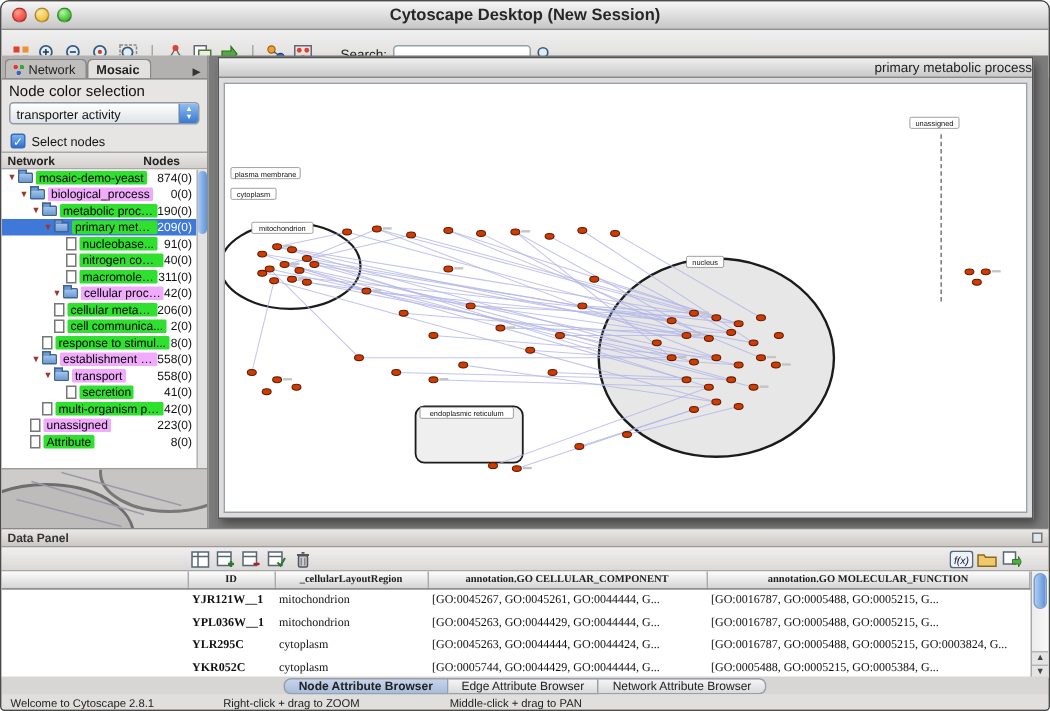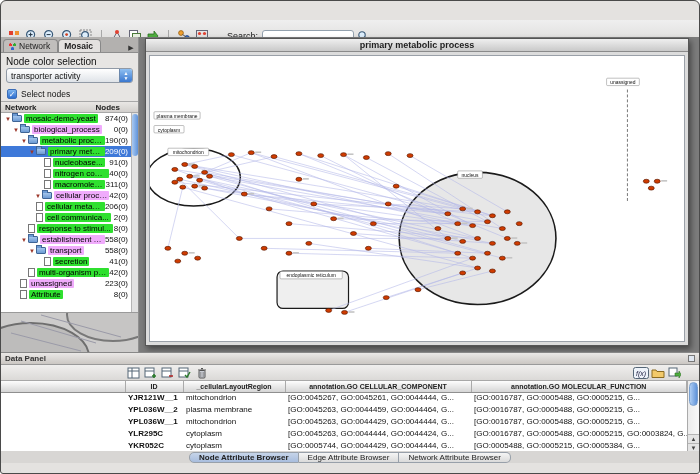--- a/index.html
+++ b/index.html
@@ -52,31 +52,31 @@
 .t-leaf{width:7px;height:9px;flex:none;background:#fff;border:1px solid #777;margin-right:2px;}
 .chip{padding:0 2px;border-radius:1px;color:#000;line-height:9px;overflow:hidden;max-width:84px;text-overflow:ellipsis;}
 .c-green{background:#2fe02f;}
 .c-red{background:#f0abfc;}
 .t-count{margin-left:auto;padding-right:3px;color:#111;}
 .tree-row.selected .t-count{color:#fff;}
 .cp-overview{height:40px;border-top:1px solid #9a9a9a;background:#cfcecd;overflow:hidden;}
 
 .desktop{flex:1;position:relative;background:#7c7c7c;}
 .inner-window{position:absolute;left:6px;top:1px;right:10px;bottom:6px;border:1px solid #555;background:#dcdcdc;box-shadow:2px 3px 6px rgba(0,0,0,.45);display:flex;flex-direction:column;}
-.iw-title{height:13px;background:linear-gradient(#efefef,#c9c9c9);border-bottom:1px solid #8a8a8a;text-align:center;font-size:9px;font-weight:bold;color:#222;line-height:13px;}
+.iw-title{height:13px;background:linear-gradient(#efefef,#c9c9c9);border-bottom:1px solid #8a8a8a;text-align:right;font-size:9px;font-weight:normal;color:#222;line-height:13px;}
 .iw-canvas{flex:1;margin:3px;background:#fff;border:1px solid #9aa0a8;position:relative;overflow:hidden;}
 .iw-canvas svg{position:absolute;inset:0;width:100%;height:100%;}
 
 .datapanel{position:absolute;left:0;top:351px;right:0;height:99px;background:#e8e6e4;border-top:1px solid #888;}
 .dp-toolbar{height:16px;background:linear-gradient(#f0efee,#dbd9d7);border-bottom:1px solid #a8a8a8;display:flex;align-items:center;}
 .dp-lead{width:124px;flex:none;}
 .dbtn{width:17px;height:14px;display:flex;align-items:center;justify-content:center;}
 .dp-right{margin-left:auto;display:flex;margin-right:16px;}
 .dp-body{position:absolute;left:0;top:28px;right:0;height:71px;display:flex;background:#fff;}
-table{border-collapse:collapse;table-layout:fixed;width:100%;}
+table{border-collapse:collapse;table-layout:fixed;width:100%;font-family:Liberation Serif, serif;}
 thead th{height:11px;background:linear-gradient(#fdfdfd,#d5d5d5);border-right:1px solid #aaa;border-bottom:1px solid #8f8f8f;font-size:7px;font-weight:bold;color:#222;overflow:hidden;white-space:nowrap;text-align:center;}
 tbody td{height:10px;line-height:10px;font-size:8px;padding:0 3px;white-space:nowrap;overflow:hidden;color:#111;}
 td.idc{font-weight:bold;}
 .vscroll{width:12px;flex:none;border-left:1px solid #aaa;background:linear-gradient(90deg,#ececec,#f8f8f8);position:relative;}
 .vthumb{position:absolute;left:1px;right:1px;top:1px;height:24px;border-radius:5px;background:linear-gradient(90deg,#aecdf3,#5f93da);border:1px solid #7aa0cf;}
 .varrow{position:absolute;left:0;right:0;height:9px;font-size:6px;text-align:center;color:#444;background:#e4e4e4;border-top:1px solid #b5b5b5;line-height:9px;}
 .va-up{bottom:9px;}.va-dn{bottom:0;}
 
 .bottom-tabs{position:absolute;left:0;top:450px;right:0;height:12px;background:#d8d6d4;display:flex;justify-content:center;align-items:center;}
 .seg{font-size:8px;height:11px;line-height:10px;padding:0 9px;border:1px solid #98a0aa;background:linear-gradient(#f5f5f5,#dadada);color:#222;}
@@ -87,20 +87,28 @@
 .statusbar{position:absolute;left:0;top:462px;right:0;height:10px;background:#e1dfdd;display:flex;align-items:center;font-size:7.5px;color:#222;}
 .statusbar .s1{margin-left:6px;}
 .statusbar .s2{margin-left:46px;}
 .statusbar .s3{margin-left:60px;}
 </style>
 </head>
 <body>
 
 <div class="window">
 
+  <div class="titlebar">
+    <div class="lights">
+      <div class="light red"></div>
+      <div class="light yellow"></div>
+      <div class="light green"></div>
+    </div>
+    <div class="win-title">Cytoscape Desktop (New Session)</div>
+  </div>
 
   <div class="toolbar">
     <div class="tbtn">
       <svg width="13" height="13" viewBox="0 0 13 13">
           <rect x="1" y="1" width="4" height="4" fill="#e04030"></rect>
           <rect x="7" y="1" width="4" height="4" fill="#f09030"></rect>
           <rect x="1" y="7" width="4" height="4" fill="#50a040"></rect>
           <rect x="7" y="7" width="4" height="4" fill="#4060c0"></rect>
         </svg>
     </div>
@@ -583,27 +591,20 @@
         <tbody id="dp-body">
             <tr>
               <td></td>
               <td class="idc">YJR121W__1</td>
               <td>mitochondrion</td>
               <td>[GO:0045267, GO:0045261, GO:0044444, G...</td>
               <td>[GO:0016787, GO:0005488, GO:0005215, G...</td>
             </tr>
             <tr>
               <td></td>
-              <td class="idc">YPL036W__2</td>
-              <td>plasma membrane</td>
-              <td>[GO:0045263, GO:0044459, GO:0044464, G...</td>
-              <td>[GO:0016787, GO:0005488, GO:0005215, G...</td>
-            </tr>
-            <tr>
-              <td></td>
               <td class="idc">YPL036W__1</td>
               <td>mitochondrion</td>
               <td>[GO:0045263, GO:0044429, GO:0044444, G...</td>
               <td>[GO:0016787, GO:0005488, GO:0005215, G...</td>
             </tr>
             <tr>
               <td></td>
               <td class="idc">YLR295C</td>
               <td>cytoplasm</td>
               <td>[GO:0045263, GO:0044444, GO:0044424, G...</td>
@@ -625,14 +626,19 @@
       </div>
     </div>
   </div>
 
   <div class="bottom-tabs" id="bottom-tabs">
       <div class="seg active">Node Attribute Browser</div>
       <div class="seg">Edge Attribute Browser</div>
       <div class="seg">Network Attribute Browser</div>
     </div>
 
+  <div class="statusbar">
+    <span class="s1">Welcome to Cytoscape 2.8.1</span>
+    <span class="s2">Right-click + drag to ZOOM</span>
+    <span class="s3">Middle-click + drag to PAN</span>
+  </div>
 
 </div>
 
 </body></html>

